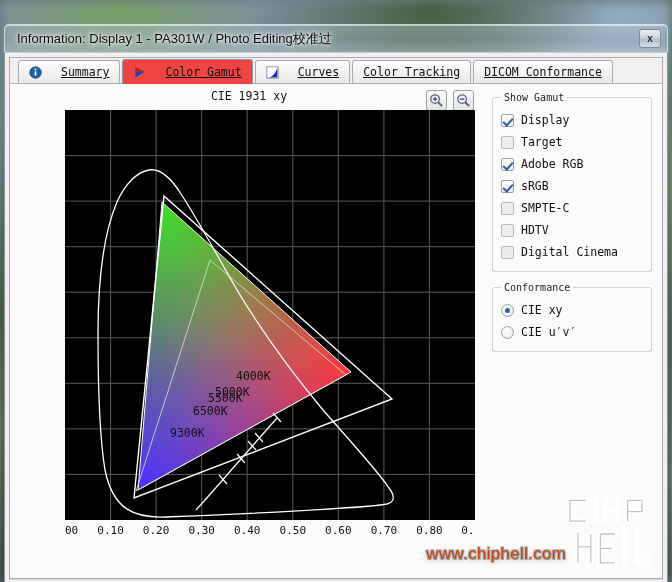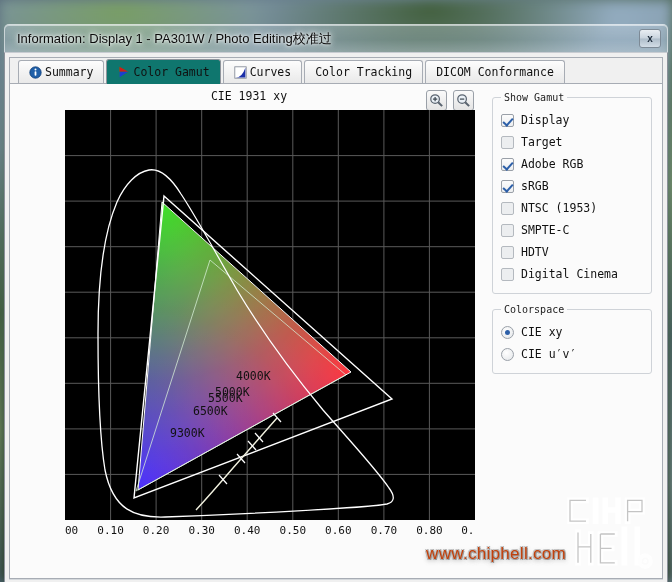--- a/index.html
+++ b/index.html
@@ -80,34 +80,35 @@
   .tabstrip {
     height:26px;
     display:flex; align-items:flex-end;
     padding-left:8px;
     background:#f0f0f0;
     border-bottom:1px solid #a7acb4;
     position:relative;
   }
   .tab {
     height:23px;
-    display:flex; align-items:center; gap:3px;
+    display:flex; align-items:center; gap:19px;
     padding:0 10px;
     font-size:11.5px; color:#111;
     background: linear-gradient(180deg,#fdfdfd 0%,#e9e9e9 100%);
     border:1px solid #a7acb4;
     border-bottom:none;
     border-radius:3px 3px 0 0;
     margin-right:2px;
     cursor:pointer;
     white-space:nowrap;
+    text-decoration:underline;
   }
   .tab.active {
     height:25px;
-    background:#0f766e;
+    background:#ef4444;
     border-color:#8f949c;
     position:relative; z-index:3;
     margin-bottom:-1px;
   }
   .tabicon { width:13px; height:13px; flex:0 0 13px; display:block; }
 
   
   .body-split { flex:1; display:flex; position:relative; }
 
   
@@ -422,38 +423,34 @@
             <div class="chk-row">
               <span class="chk checked"></span>
               <span class="lbl">Adobe RGB</span>
             </div>
             <div class="chk-row">
               <span class="chk checked"></span>
               <span class="lbl">sRGB</span>
             </div>
             <div class="chk-row">
               <span class="chk disabled"></span>
-              <span class="lbl">NTSC (1953)</span>
-            </div>
-            <div class="chk-row">
-              <span class="chk disabled"></span>
               <span class="lbl">SMPTE-C</span>
             </div>
             <div class="chk-row">
               <span class="chk disabled"></span>
               <span class="lbl">HDTV</span>
             </div>
             <div class="chk-row">
               <span class="chk disabled"></span>
               <span class="lbl">Digital Cinema</span>
             </div>
           </fieldset>
 
           <fieldset class="group">
-            <legend>Colorspace</legend>
+            <legend>Conformance</legend>
             <div class="radio-row">
               <span class="radio checked"></span>
               <span class="lbl">CIE xy</span>
             </div>
             <div class="radio-row">
               <span class="radio"></span>
               <span class="lbl">CIE u′v′</span>
             </div>
           </fieldset>
 

